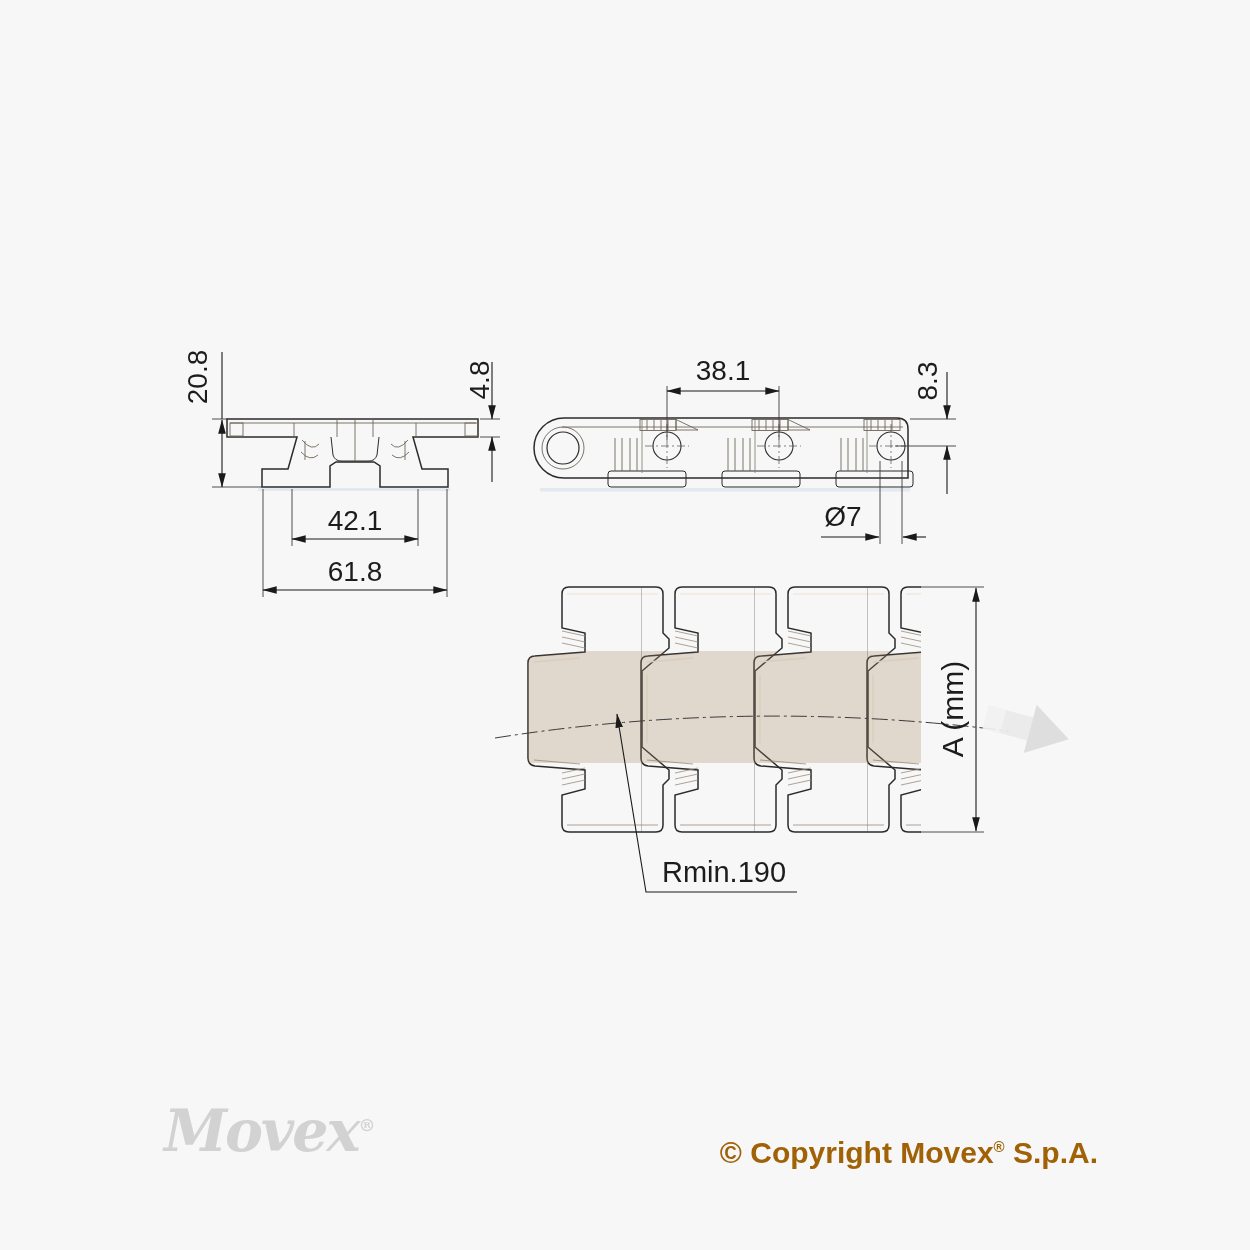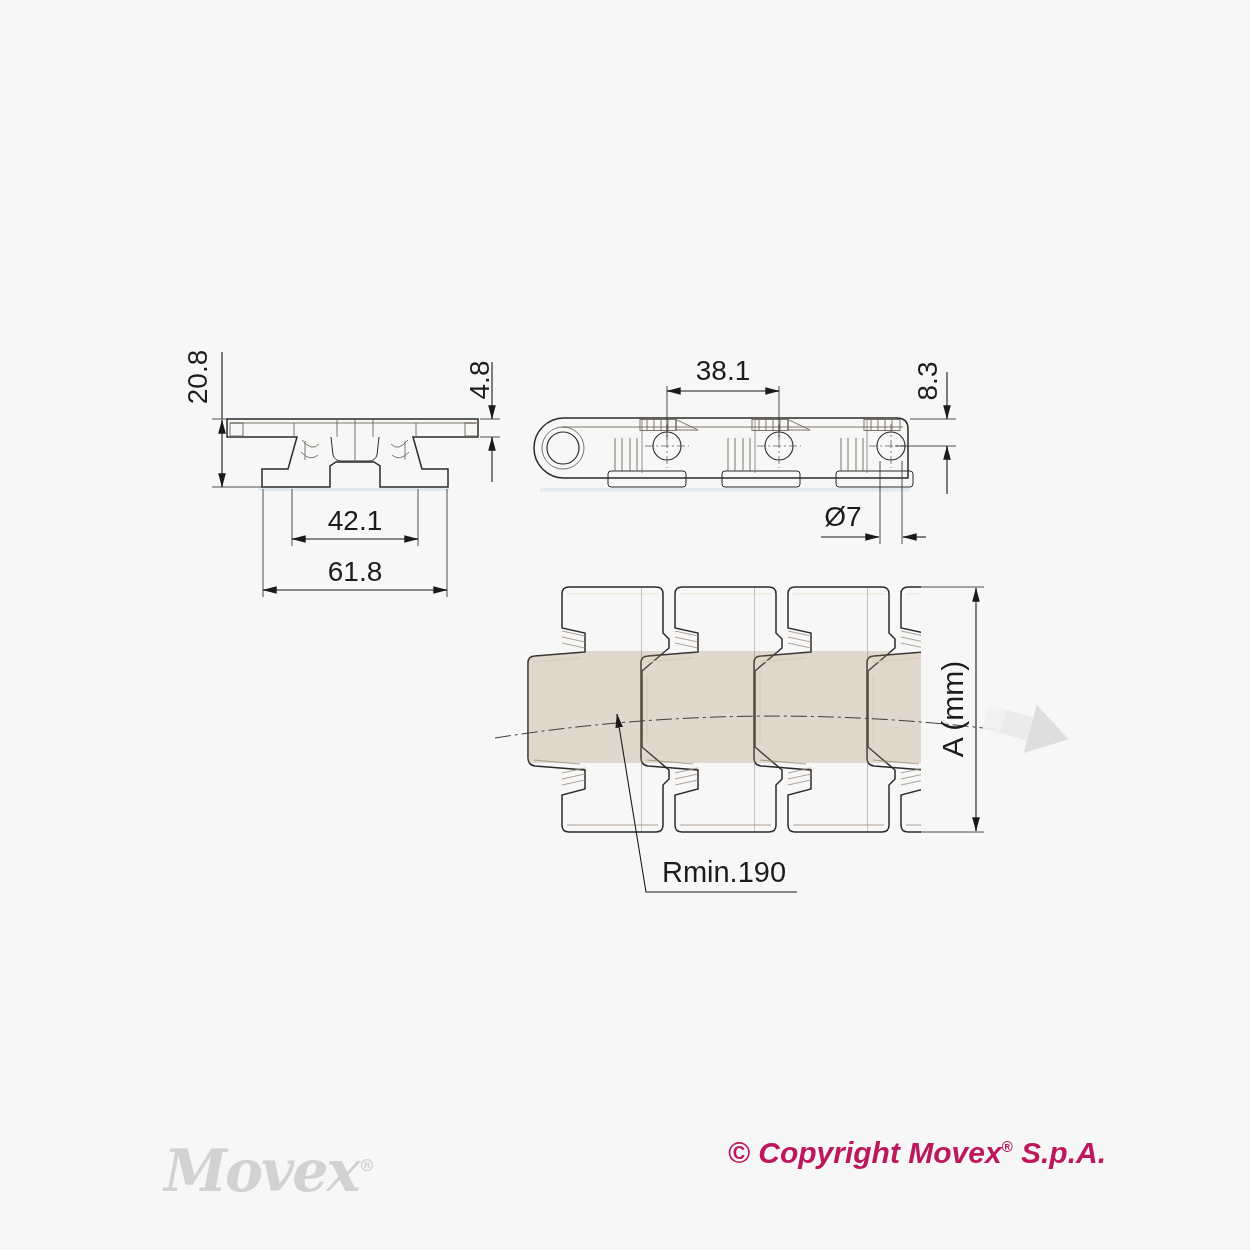--- a/index.html
+++ b/index.html
@@ -11,29 +11,29 @@
   #drawing{position:absolute;left:0;top:0;}
   .dim-text{font-family:"Liberation Sans",sans-serif;font-size:28px;fill:#1c1c1c;}
   .dim-line{stroke:#1a1a1a;stroke-width:1.1;fill:none;}
   .ext-line{stroke:#3a3a3a;stroke-width:0.9;fill:none;}
   .outline{stroke:#2b2b2b;stroke-width:1.5;fill:none;}
   .thin{stroke:#6e6558;stroke-width:0.9;fill:none;}
   .lite{stroke:#efe9de;stroke-width:1.4;fill:none;}
   .mid{stroke:#9a8c7a;stroke-width:0.8;fill:none;}
   .centerline{stroke:#3c3c3c;stroke-width:1;fill:none;stroke-dasharray:16 4 3 4;}
   .footer-logo{
-    position:absolute;left:164px;top:1142px;
+    position:absolute;left:164px;top:1102px;
     font-family:"DejaVu Serif",serif;font-style:italic;font-weight:bold;
     font-size:57px;letter-spacing:-2px;color:#d2d2d2;line-height:1;
   }
   .footer-logo sup{font-size:17px;letter-spacing:0;}
   .footer-copyright{
-    position:absolute;right:144px;top:1138px;
-    font-family:"Liberation Sans",sans-serif;font-style:italic;font-weight:bold;
-    font-size:30px;color:#be185d;line-height:1;
+    position:absolute;right:152px;top:1138px;
+    font-family:"Liberation Sans",sans-serif;font-weight:bold;
+    font-size:30px;color:#a16207;line-height:1;
   }
   .footer-copyright sup{font-size:15px;}
 </style>
 </head>
 <body>
 
 <svg id="drawing" width="1250" height="1250" viewBox="0 0 1250 1250">
   <defs>
     <marker id="arr" viewBox="0 0 12 8" refX="11.5" refY="4" markerWidth="13" markerHeight="9" orient="auto-start-reverse">
       <path d="M0,0.8 L12,4 L0,7.2 Z" fill="#1a1a1a"></path>

